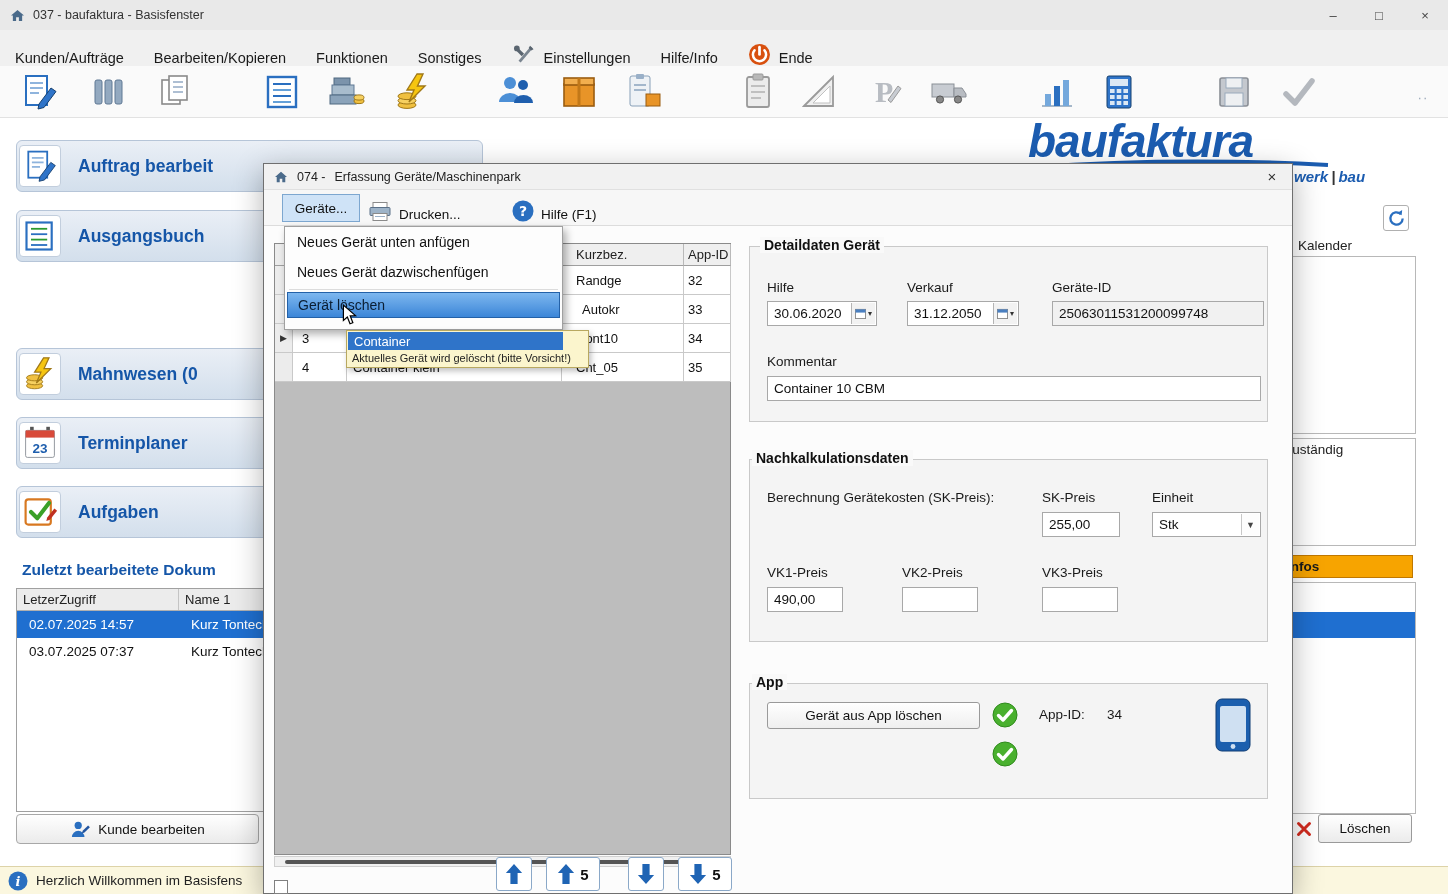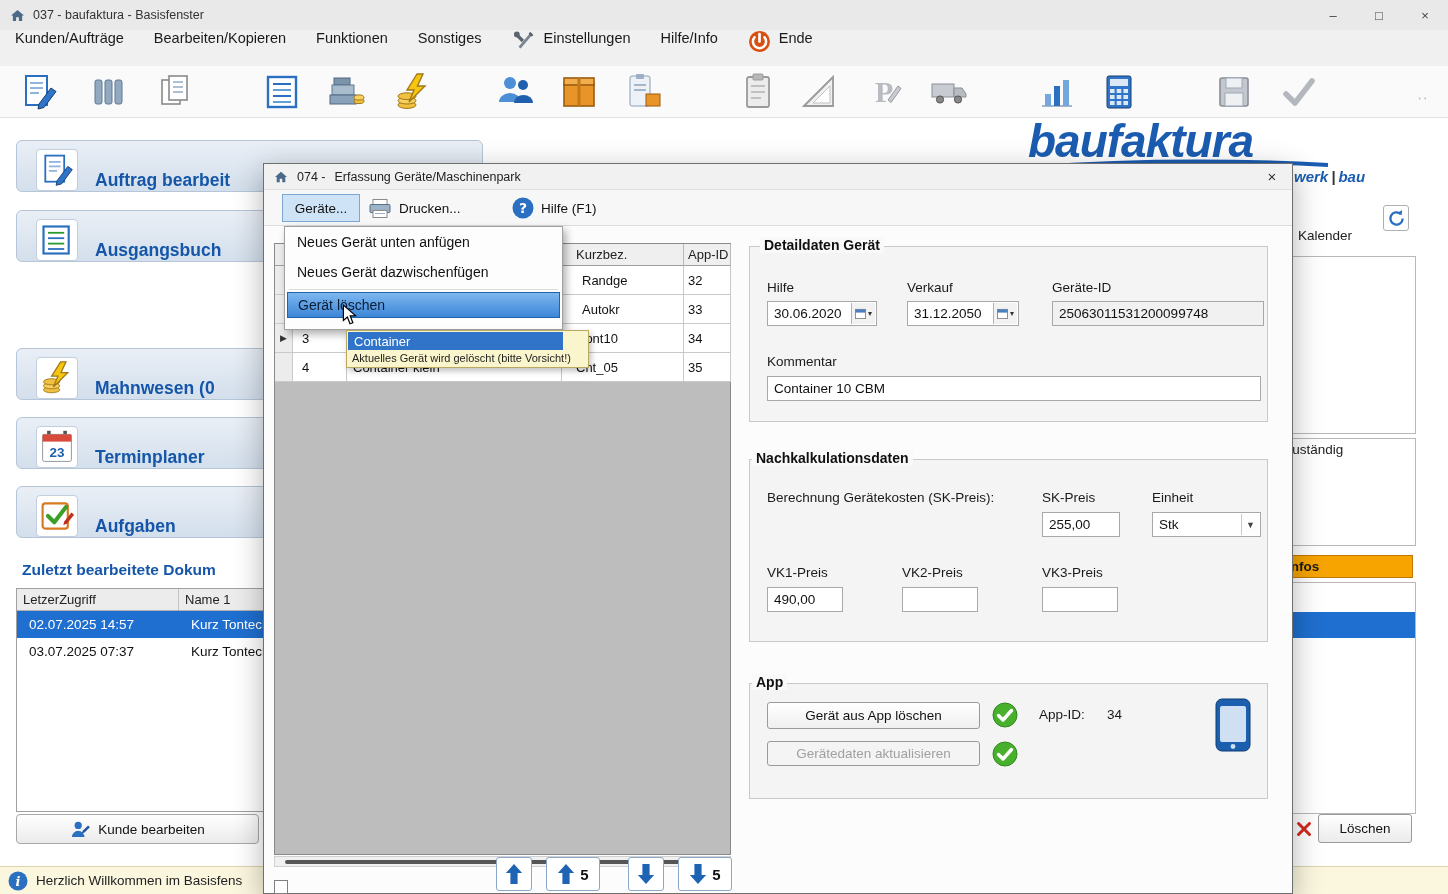--- a/index.html
+++ b/index.html
@@ -10,31 +10,31 @@
   
   .titlebar{position:absolute;left:0;top:0;width:1448px;height:30px;background:#e9e9e9;
     display:flex;align-items:center;gap:8px;padding-left:10px}
   .tb-title{font-size:12.5px;color:#333}
   .win-controls{position:absolute;right:0;top:0;height:30px;display:flex}
   .wc{width:46px;height:30px;display:flex;align-items:center;justify-content:center;font-size:13px;color:#444}
 
   
   .menubar{position:absolute;left:0;top:30px;width:1448px;height:36px;background:#f0f0f0;
     display:flex;align-items:center;font-size:14.5px;color:#1a1a1a}
-  .menu-item{padding:0 15px;height:100%;display:flex;align-items:flex-start;gap:8px;white-space:nowrap}
+  .menu-item{padding:0 15px;height:100%;display:flex;align-items:flex-end;gap:8px;white-space:nowrap}
 
   
   .toolbar{position:absolute;left:0;top:66px;width:1448px;height:52px;background:#fafafa;border-bottom:1px solid #e2e2e2}
   .tool-btn{position:absolute;top:5px;width:46px;height:42px;display:flex;align-items:center;justify-content:center}
   .tool-btn svg{width:40px;height:40px}
   .tb-overflow{position:absolute;left:1418px;top:24px;font-size:13px;color:#9aa8b8;letter-spacing:2px}
 
   
   .side-btn{position:absolute;left:16px;height:52px;background:linear-gradient(#eaeff6,#d3dfec);
-    border:1px solid #b6c5d8;border-radius:6px;display:flex;align-items:flex-end;gap:17px;padding-left:19px}
+    border:1px solid #b6c5d8;border-radius:6px;display:flex;align-items:center;gap:17px;padding-left:2px}
   .side-ic{width:42px;height:42px;background:#fff;border:1px solid #c2cedd;border-radius:4px;
     display:flex;align-items:center;justify-content:center;flex:none}
   .side-ic svg{width:36px;height:36px}
   .side-label{color:#1556a8;font-weight:bold;font-size:17.5px;white-space:nowrap;overflow:hidden}
 
   .recent-heading{position:absolute;left:22px;top:561px;font-size:15.5px;font-weight:bold;color:#1556a8;white-space:nowrap}
   .recent-table{position:absolute;left:16px;top:588px;width:442px;height:224px;background:#fff;border:1px solid #a0a0a0}
   .rt-head{display:flex;height:22px;background:#ececec;border-bottom:1px solid #b0b0b0;font-size:13px;color:#222}
   .rt-hc{padding:3px 6px;border-right:1px solid #c4c4c4;overflow:hidden;white-space:nowrap}
   .rt-row{display:flex;height:27px;font-size:13.5px;align-items:center;color:#111}
@@ -65,21 +65,21 @@
   
   .dialog{position:absolute;left:263px;top:163px;width:1030px;height:731px;background:#fcfcfc;
     border:1px solid #6f6f6f;box-shadow:0 8px 28px rgba(0,0,0,.3);z-index:10}
   .dlg-titlebar{position:absolute;left:0;top:0;width:100%;height:26px;background:#f1f1f1;border-bottom:1px solid #e0e0e0;
     display:flex;align-items:center;gap:9px;padding-left:10px;font-size:12.5px;color:#222}
   .dlg-close{position:absolute;right:8px;top:2px;width:24px;height:21px;display:flex;align-items:center;justify-content:center;
     font-size:15px;color:#333}
   .dlg-menubar{position:absolute;left:0;top:26px;width:100%;height:36px;background:#f7f7f7;border-bottom:1px solid #dcdcdc}
   .geraete-btn{position:absolute;left:18px;top:4px;width:78px;height:28px;background:#cfe3f7;border:1px solid #7da7d0;
     display:flex;align-items:center;justify-content:center;font-size:13.5px;color:#111}
-  .dlg-menu-group{position:absolute;top:4px;height:28px;display:flex;align-items:center;gap:7px;font-size:13.5px;color:#111}
+  .dlg-menu-group{position:absolute;top:4px;height:28px;display:flex;align-items:flex-end;gap:7px;font-size:13.5px;color:#111}
 
   
   .grid{position:absolute;left:10px;top:79px;width:457px;height:612px;background:#bdbdbd;border:1px solid #8a8a8a}
   .gc{position:absolute;background:#fff;border-right:1px solid #c9c9c9;border-bottom:1px solid #c9c9c9;
     font-size:13px;display:flex;align-items:center;padding-left:6px;color:#111;overflow:hidden;white-space:nowrap}
   .gh{background:#efefef;border-right:1px solid #b9b9b9;border-bottom:1px solid #9f9f9f;color:#222}
   .gs{background:#ececec;justify-content:center;padding-left:0;font-size:9px;color:#333}
   .hscroll{position:absolute;left:10px;top:692px;width:457px;height:11px;background:#f0f0f0;border:1px solid #d0d0d0}
   .hthumb{position:absolute;left:10px;top:3px;width:417px;height:4px;background:#555;border-radius:2px}
 
@@ -417,21 +417,21 @@
   <div class="brand-sub">
     <span>werk</span><span style="color:#333;padding:0 3px">|</span><span>bau</span>
   </div>
 
   <div class="refresh-btn">
     <svg width="19" height="19" viewBox="0 0 20 20">
         <path d="M16.5 10 a6.5 6.5 0 1 1 -2.2 -4.9" fill="none" stroke="#2a6fc0" stroke-width="2.4"></path>
         <path d="M16 1 L15.4 6.6 L10.4 4.4 Z" fill="#2a6fc0"></path>
       </svg>
   </div>
-  <div class="rp-label" style="left:1298px;top:228px">Kalender</div>
+  <div class="rp-label" style="left:1298px;top:238px">Kalender</div>
   <div class="rp-panel" style="left:1250px;top:256px;width:166px;height:178px"></div>
   <div class="rp-panel" style="left:1250px;top:438px;width:166px;height:108px"></div>
   <div class="rp-label" style="left:1284px;top:442px">Zuständig</div>
   <div class="infos-bar">
       <span>Infos</span>
     </div>
   <div class="rp-panel" style="left:1250px;top:582px;width:166px;height:232px"></div>
   <div class="blue-item"></div>
   <svg style="position:absolute;left:1296px;top:821px" width="16" height="16" viewBox="0 0 16 16">
       <path d="M2.5 2.5 L13.5 13.5 M13.5 2.5 L2.5 13.5" stroke="#d22b1f" stroke-width="3" stroke-linecap="round"></path>
@@ -475,21 +475,21 @@
     <div class="grid">
       <div class="gc gh gs" style="left:0;top:0;width:18px;height:22px"></div>
       <div class="gc gh" style="left:18px;top:0;width:54px;height:22px"></div>
       <div class="gc gh" style="left:72px;top:0;width:215px;height:22px"></div>
       <div class="gc gh" style="left:287px;top:0;width:122px;height:22px;padding-left:14px">Kurzbez.</div>
       <div class="gc gh" style="left:409px;top:0;width:47px;height:22px;padding-left:4px">App-ID</div>
 
       <div class="gc gs" style="left:0;top:22px;width:18px;height:29px"></div>
       <div class="gc" style="left:18px;top:22px;width:54px;height:29px"></div>
       <div class="gc" style="left:72px;top:22px;width:215px;height:29px"></div>
-      <div class="gc" style="left:287px;top:22px;width:122px;height:29px;padding-left:20px">Randge</div>
+      <div class="gc" style="left:287px;top:22px;width:122px;height:29px;padding-left:14px">Randge</div>
       <div class="gc" style="left:409px;top:22px;width:47px;height:29px;padding-left:4px">32</div>
 
       <div class="gc gs" style="left:0;top:51px;width:18px;height:29px"></div>
       <div class="gc" style="left:18px;top:51px;width:54px;height:29px"></div>
       <div class="gc" style="left:72px;top:51px;width:215px;height:29px"></div>
       <div class="gc" style="left:287px;top:51px;width:122px;height:29px;padding-left:20px">Autokr</div>
       <div class="gc" style="left:409px;top:51px;width:47px;height:29px;padding-left:4px">33</div>
 
       <div class="gc gs" style="left:0;top:80px;width:18px;height:29px">▶</div>
       <div class="gc" style="left:18px;top:80px;width:54px;height:29px;padding-left:9px">3</div>
@@ -562,21 +562,20 @@
           <circle cx="13" cy="13" r="12" fill="#49b02e" stroke="#2f8a1c"></circle>
           <path d="M6.5 13.5 L11 18 L19.5 8.5" fill="none" stroke="#fff" stroke-width="3.4" stroke-linecap="round" stroke-linejoin="round"></path>
         </svg>
       <div class="lbl" style="left:289px;top:23px">App-ID:</div>
       <div class="lbl" style="left:357px;top:23px">34</div>
       <svg style="position:absolute;left:465px;top:14px" width="36" height="54" viewBox="0 0 36 54">
           <rect x="1" y="1" width="34" height="52" rx="6" fill="#1c5fae" stroke="#0f3d74"></rect>
           <rect x="5" y="8" width="26" height="36" rx="2" fill="#cfe0f2"></rect>
           <circle cx="18" cy="48.5" r="2.4" fill="#cfe0f2"></circle>
         </svg>
-      <div class="app-btn disabled" style="left:17px;top:57px;width:213px;height:25px">Gerätedaten aktualisieren</div>
       <svg class="check-ic" style="left:242px;top:57px" viewBox="0 0 26 26">
           <circle cx="13" cy="13" r="12" fill="#49b02e" stroke="#2f8a1c"></circle>
           <path d="M6.5 13.5 L11 18 L19.5 8.5" fill="none" stroke="#fff" stroke-width="3.4" stroke-linecap="round" stroke-linejoin="round"></path>
         </svg>
     </div>
 
     <div class="nav-btn" style="left:232px;top:693px;width:36px">
       <svg viewBox="0 0 20 24">
           <path d="M10 1 L19 11 H14 V23 H6 V11 H1 Z" fill="#1f64b4"></path>
         </svg>

